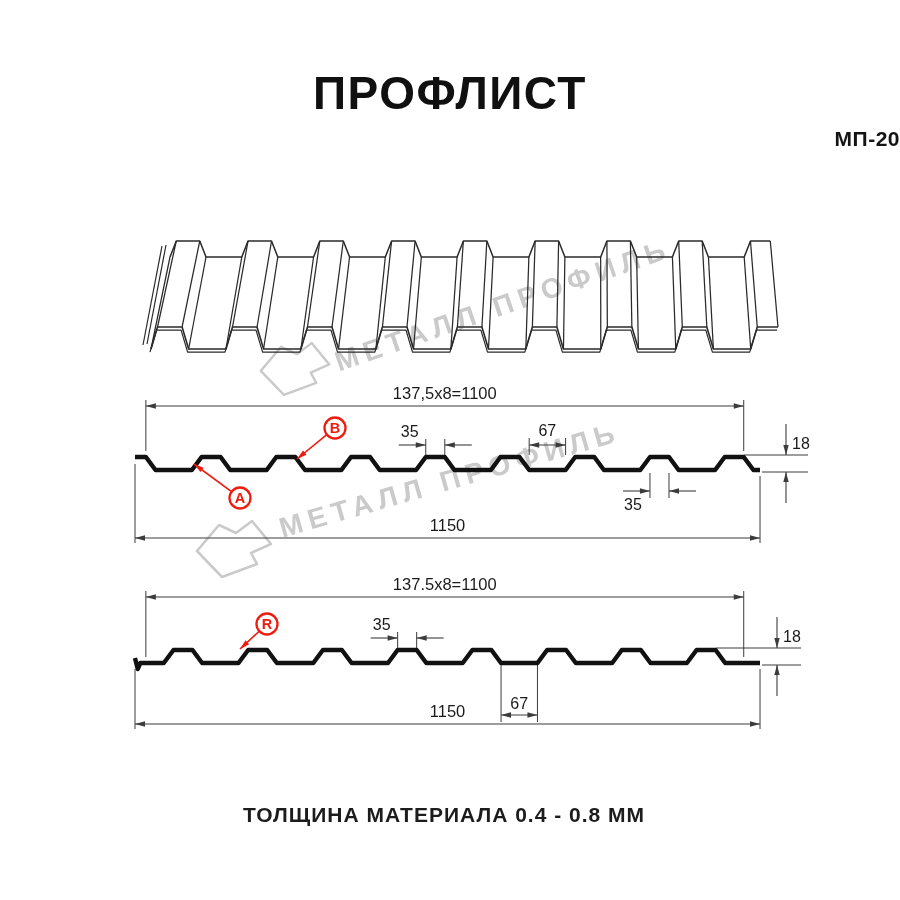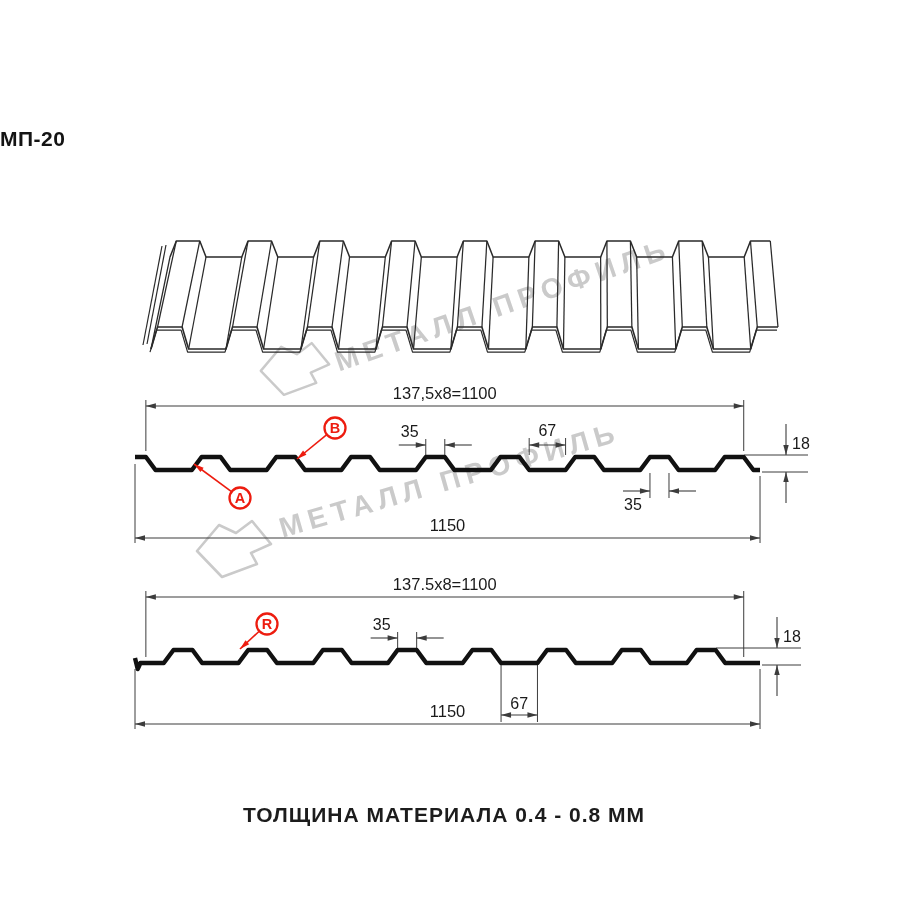--- a/index.html
+++ b/index.html
@@ -1,37 +1,38 @@
 <!DOCTYPE html>
 <html><head>
 <meta charset="utf-8">
 <style>
   html,body{margin:0;padding:0;background:#fff;}
   .page{position:relative;width:900px;height:900px;background:#ffffff;overflow:hidden;
         font-family:"Liberation Sans",sans-serif;}
   .title{position:absolute;top:70px;left:0;right:0;text-align:center;
          font-size:46px;line-height:46px;font-weight:800;letter-spacing:1.5px;color:#101010;}
-  .subtitle{position:absolute;top:128px;left:0;right:0;text-align:left;
+  .subtitle{position:absolute;top:128px;left:0;right:0;text-align:right;
          font-size:21px;line-height:21px;font-weight:600;letter-spacing:0.5px;color:#141414;}
   .note{position:absolute;top:804px;left:0;right:12px;text-align:center;
          font-size:21px;line-height:21px;font-weight:700;letter-spacing:1px;color:#1c1c1c;}
   .wm{position:absolute;z-index:1;color:#cacaca;font-weight:700;font-size:28px;line-height:28px;
       letter-spacing:6px;white-space:nowrap;transform-origin:0 50%;}
   .wm1{left:336px;top:349px;transform:rotate(-19deg);}
   .wm2{left:280px;top:515px;transform:rotate(-16deg);}
   .wmlogo{position:absolute;z-index:1;}
   .wmlogo1{left:258px;top:338px;}
   .wmlogo2{left:194px;top:518px;}
   #draw{position:absolute;left:0;top:0;z-index:2;pointer-events:none;}
 </style>
 </head>
 <body>
 
 <div class="page">
 
+  <div class="title">ПРОФЛИСТ</div>
   <div class="subtitle">МП-20</div>
 
   <svg class="wmlogo wmlogo1" width="74" height="62" viewBox="0 0 80 62">
     <polygon points="3,33 25,7 42,15 58,3 77,26 57,35 63,46 28,59" fill="none" stroke="#cacaca" stroke-width="2.6" stroke-linejoin="round"></polygon>
   </svg>
   <div class="wm wm1">МЕТАЛЛ ПРОФИЛЬ</div>
 
   <svg class="wmlogo wmlogo2" width="80" height="62" viewBox="0 0 80 62">
     <polygon points="3,33 25,7 42,15 58,3 77,26 57,35 63,46 28,59" fill="none" stroke="#cacaca" stroke-width="2.6" stroke-linejoin="round"></polygon>
   </svg>

